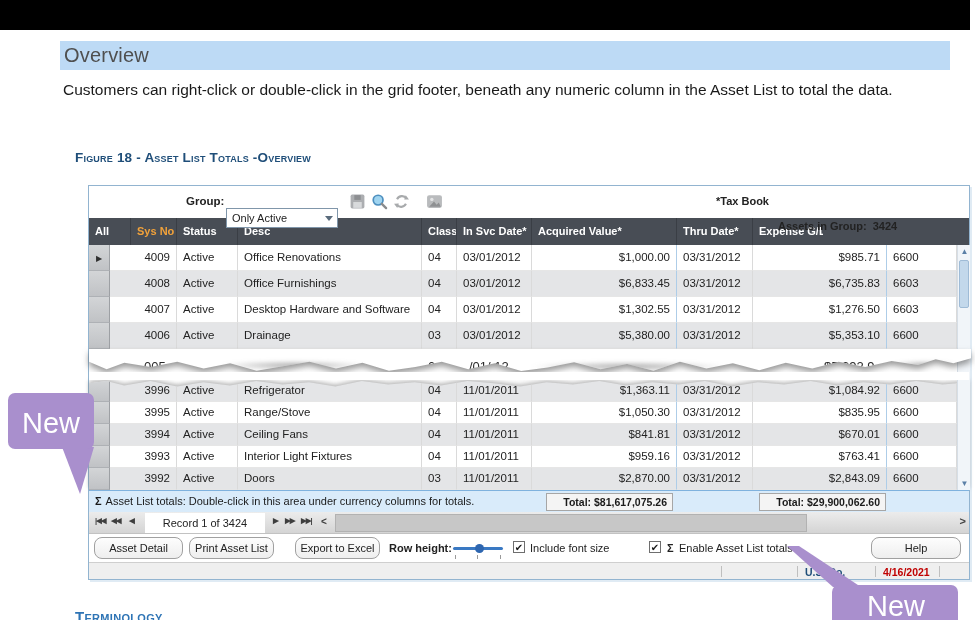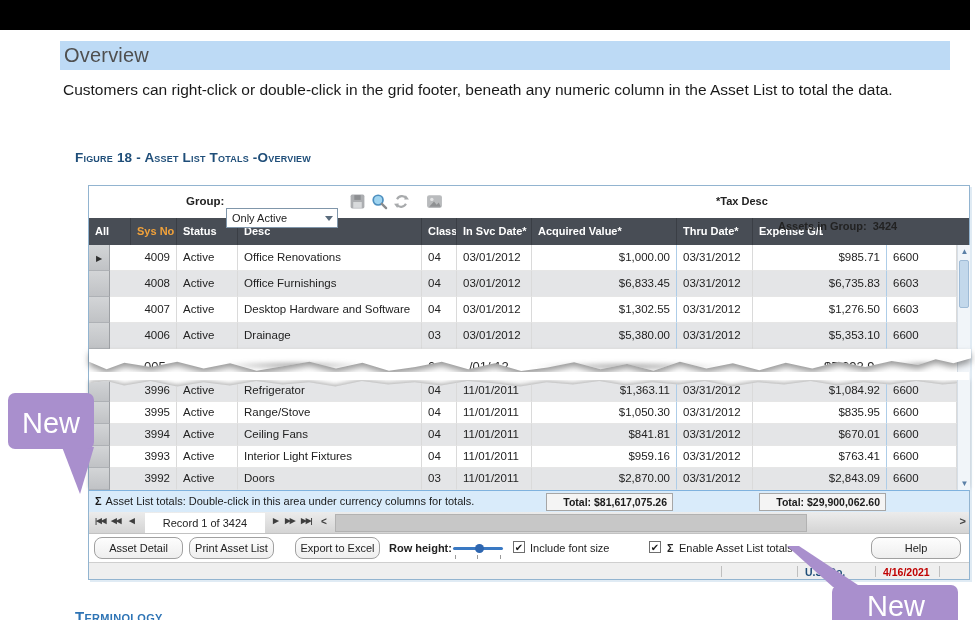--- a/index.html
+++ b/index.html
@@ -142,21 +142,21 @@
         <path d="M12.8 5.2 A5.3 5.3 0 0 0 3.8 5.8" fill="none" stroke="#A8AAAC" stroke-width="2"></path>
         <polygon points="12,2 15,6 10.5,6.2" fill="#A8AAAC"></polygon>
         <path d="M3.2 10.8 A5.3 5.3 0 0 0 12.2 10.2" fill="none" stroke="#A8AAAC" stroke-width="2"></path>
         <polygon points="4,14 1,10 5.5,9.8" fill="#A8AAAC"></polygon>
       </svg>
       <svg class="tb-icon" style="left:337px" viewBox="0 0 16 16">
         <rect x="1" y="2" width="14" height="12" rx="2" fill="#B9BBBD"></rect>
         <circle cx="5.5" cy="6" r="1.6" fill="#E4E5E6"></circle>
         <polygon points="3,13 7.5,8 10,11 12,9 14,13" fill="#8E9092"></polygon>
       </svg>
-      <span class="tb-right">*Tax Desc</span>
+      <span class="tb-right">*Tax Book</span>
       <span class="tb-assets"><span>Assets in Group:</span>&nbsp;&nbsp;<span>3424</span></span>
     </div>
 
     <div class="ghead">
       <div class="hcell h-all">All</div>
       <div class="hcell h-sys"><span>Sys No</span></div>
       <div class="hcell h-status">Status</div>
       <div class="hcell h-desc">Desc</div>
       <div class="hcell h-class">Class</div>
       <div class="hcell h-insvc">In Svc Date*</div>

